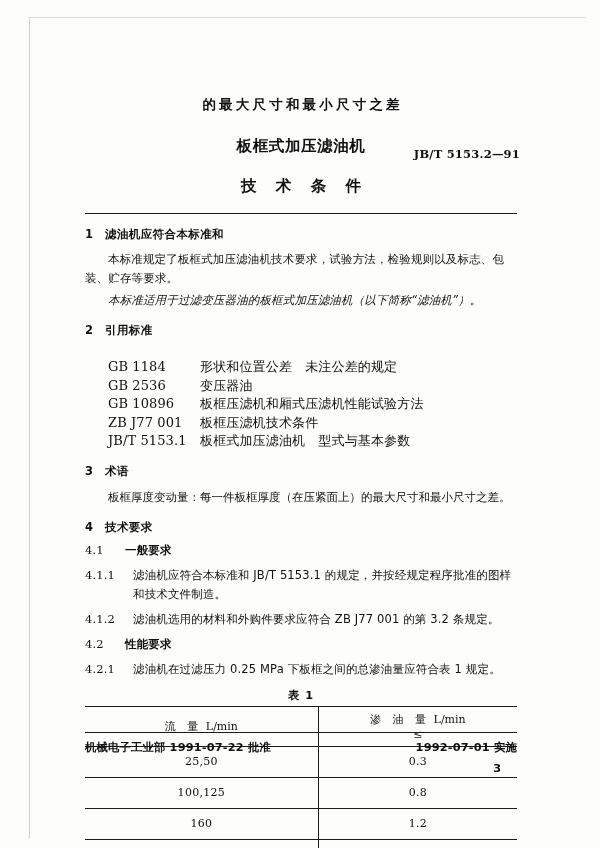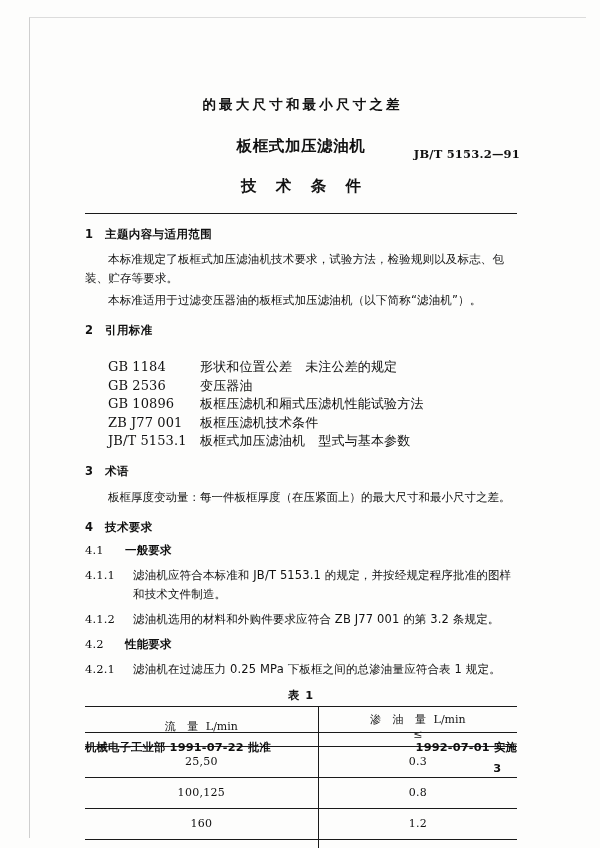--- a/index.html
+++ b/index.html
@@ -101,21 +101,21 @@
     width: 20px;
   }
 
   .para {
     margin-top: 8px;
     font-size: 11.5px;
     line-height: 19px;
     letter-spacing: 0.15px;
     text-indent: 23px;
   }
-  .para.tight { margin-top: 3px; }
+  .para.tight { margin-top: 3px; font-style: italic; }
 
   
   .ref-list {
     margin-top: 20px;
     margin-left: 23px;
     font-size: 13px;
     line-height: 18.6px;
   }
   .ref-row {
     display: flex;
@@ -239,21 +239,21 @@
 
     <div class="title-row">
       <div class="doc-title">板框式加压滤油机</div>
       <div class="std-no">JB/T 5153.2—91</div>
     </div>
     <div class="doc-subtitle">技 术 条 件</div>
 
     <div class="rule-top"></div>
 
     <div class="sec-head">
-      <span class="num">1</span><span>主题内容与适用范围</span>
+      <span class="num">1</span><span>滤油机应符合本标准和</span>
     </div>
     <div class="para">本标准规定了板框式加压滤油机技术要求，试验方法，检验规则以及标志、包装、贮存等要求。</div>
     <div class="para tight">本标准适用于过滤变压器油的板框式加压滤油机（以下简称“滤油机”）。</div>
 
     <div class="sec-head">
       <span class="num">2</span><span>引用标准</span>
     </div>
     <div class="ref-list">
       <div class="ref-row">
         <span class="ref-code">GB 1184</span>

